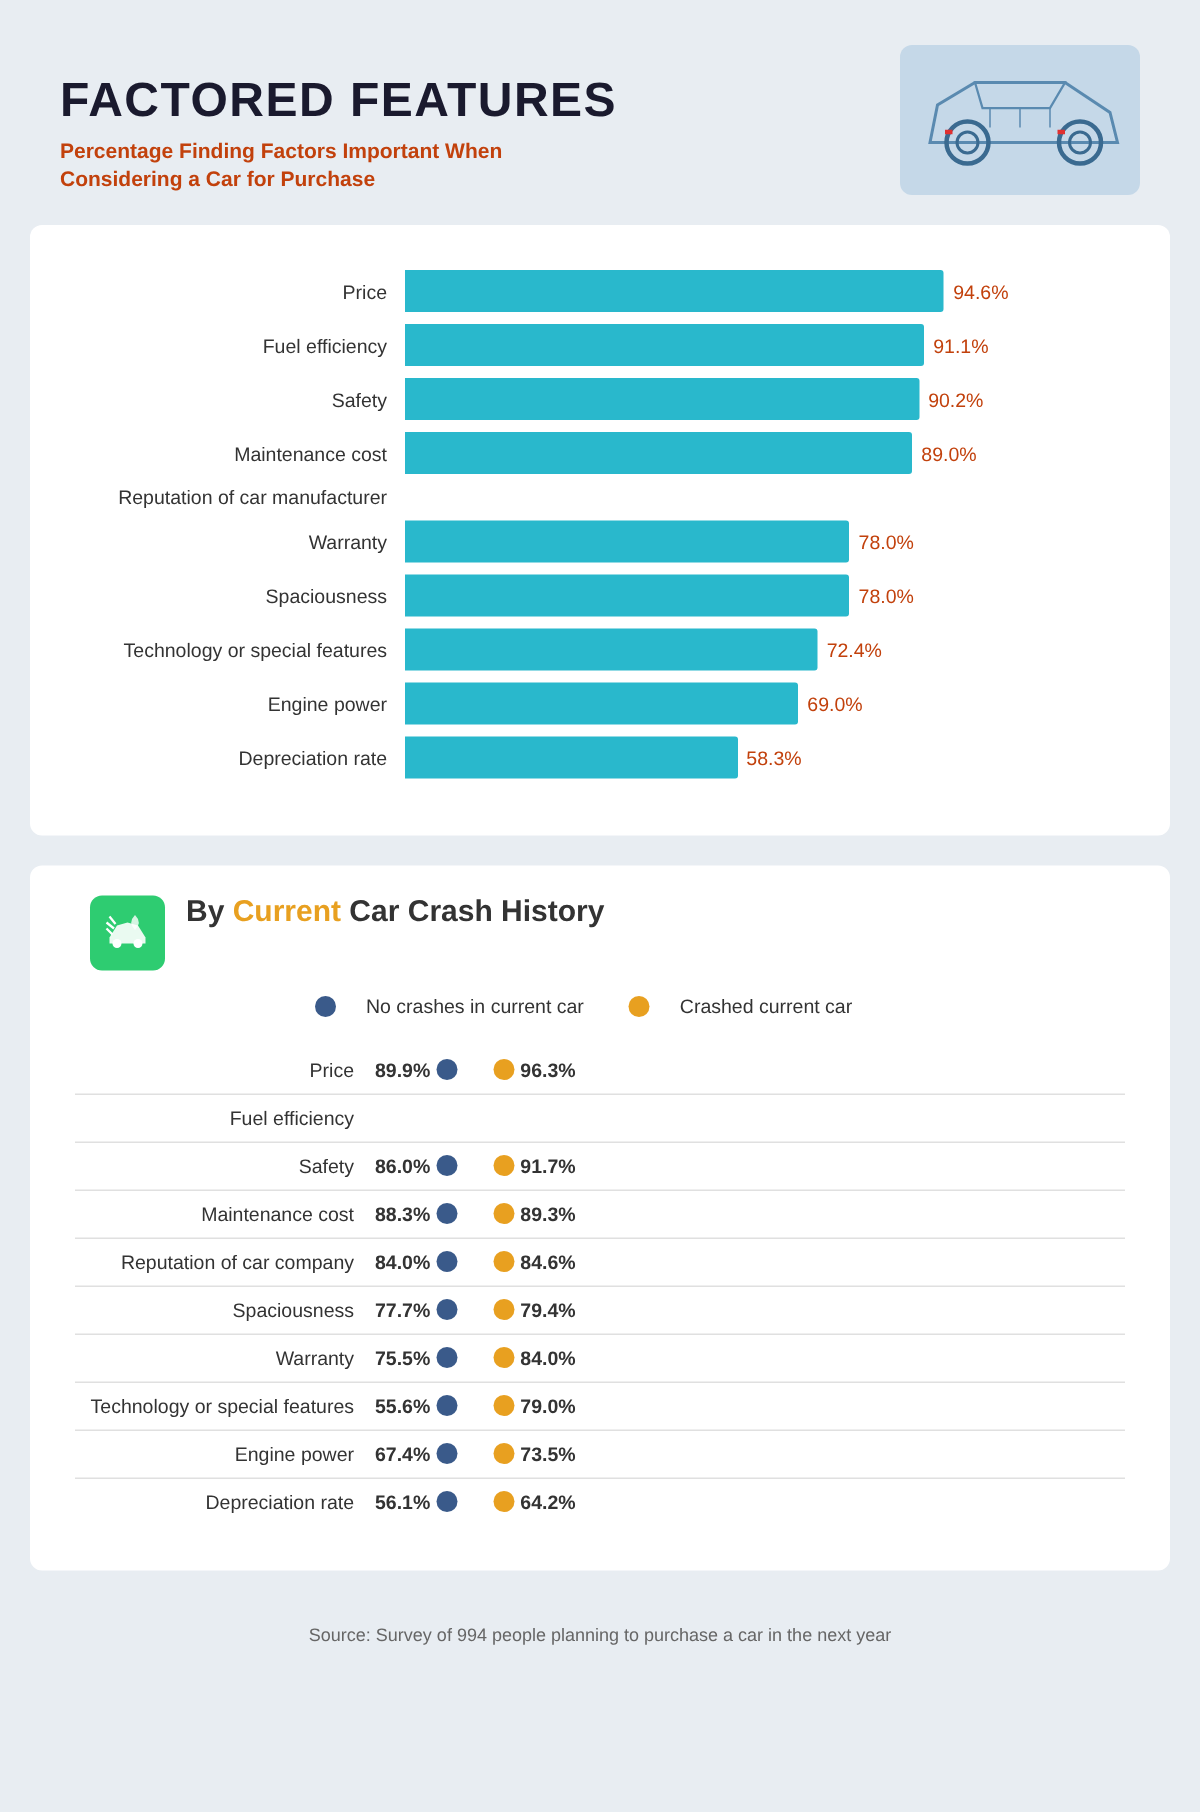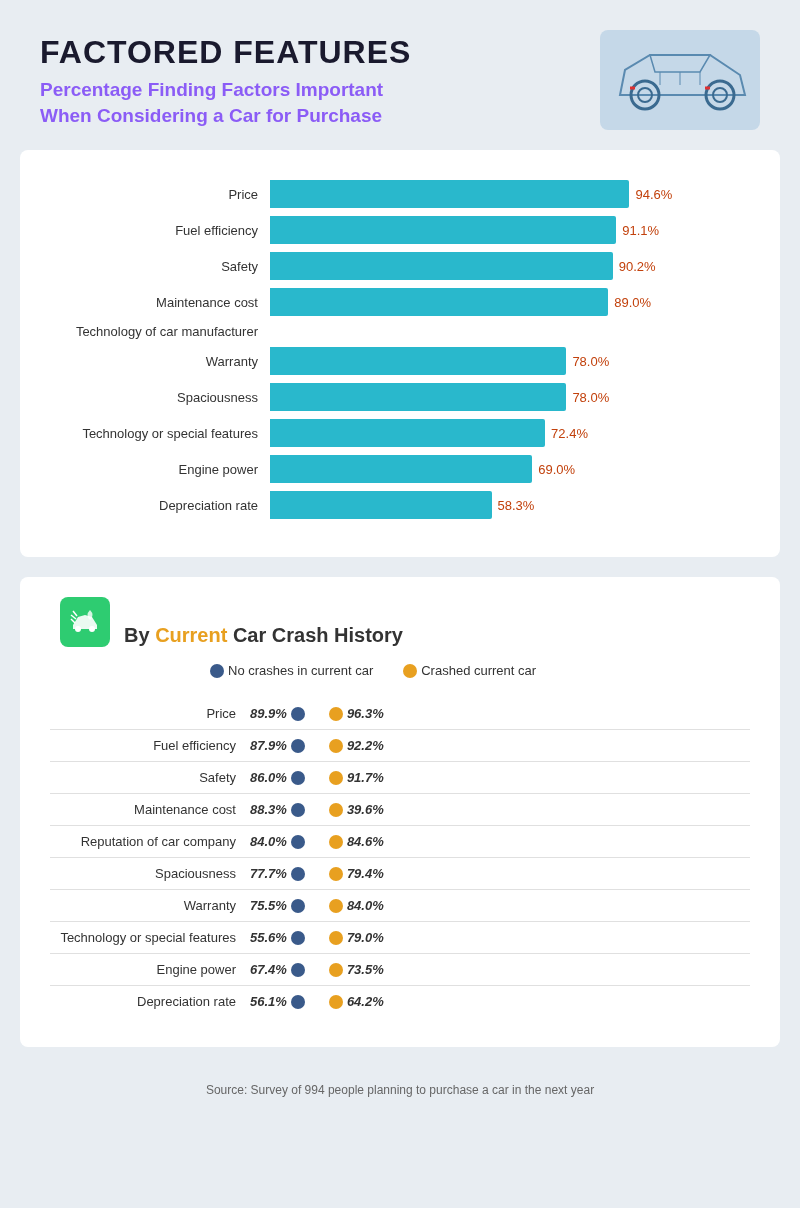--- a/index.html
+++ b/index.html
@@ -20,23 +20,23 @@
 
     .header-text h1 {
       font-size: 32px;
       font-weight: 900;
       color: #1a1a2e;
       letter-spacing: 1px;
       text-transform: uppercase;
     }
 
     .header-text p {
-      font-size: 19px;
+      font-size: 14px;
       font-weight: 700;
-      color: #8b5cf6;
+      color: #c2410c;
       margin-top: 6px;
       line-height: 1.4;
       max-width: 380px;
     }
 
     .car-image {
       width: 160px;
       height: 100px;
       position: relative;
       overflow: hidden;
@@ -95,21 +95,21 @@
 
     .crash-section {
       background: white;
       margin: 0 20px 20px 20px;
       border-radius: 8px;
       padding: 20px 30px 30px 30px;
     }
 
     .crash-header {
       display: flex;
-      align-items: flex-end;
+      align-items: flex-start;
       margin-bottom: 16px;
       padding-left: 10px;
     }
 
     .crash-icon {
       width: 50px;
       height: 50px;
       background: #2ecc71;
       border-radius: 8px;
       display: flex;
@@ -137,21 +137,21 @@
     .legend {
       display: flex;
       gap: 30px;
       margin: 10px 0 20px 160px;
       align-items: center;
     }
 
     .legend-item {
       display: flex;
       align-items: center;
-      gap: 4px;
+      gap: 20px;
       font-size: 13px;
       color: #333;
     }
 
     .legend-dot {
       width: 14px;
       height: 14px;
       border-radius: 50%;
     }
 
@@ -174,23 +174,22 @@
       text-align: right;
       padding-right: 14px;
       font-size: 13px;
       color: #333;
       flex-shrink: 0;
     }
 
     .compare-values {
       flex: 1;
       display: flex;
-      align-items: flex-end;
+      align-items: flex-start;
       gap: 4px;
-      font-style: italic;
     }
 
     .val-text {
       font-size: 13px;
       color: #333;
       font-weight: 600;
     }
 
     .dot-sm {
       width: 14px;
@@ -272,21 +271,21 @@
         </div>
       </div>
       <div class="bar-row">
         <div class="bar-label">Maintenance cost</div>
         <div class="bar-container">
           <div class="bar" style="width: 338.2px;"></div>
           <div class="bar-value">89.0%</div>
         </div>
       </div>
       <div class="bar-row">
-        <div class="bar-label">Technology of car manufacturer</div>
+        <div class="bar-label">Reputation of car manufacturer</div>
       </div>
       <div class="bar-row">
         <div class="bar-label">Warranty</div>
         <div class="bar-container">
           <div class="bar" style="width: 296.4px;"></div>
           <div class="bar-value">78.0%</div>
         </div>
       </div>
       <div class="bar-row">
         <div class="bar-label">Spaciousness</div>
@@ -357,46 +356,39 @@
         <div class="compare-values">
           <span class="val-text">89.9%</span> 
           <span class="dot-sm dark"></span>
           <span style="width: 16px; display: inline-block;"></span>
           <span class="dot-sm orange"></span> 
           <span class="val-text">96.3%</span>
         </div>
       </div>
       <div class="compare-row">
         <div class="compare-label">Fuel efficiency</div>
-        <div class="compare-values">
-          <span class="val-text">87.9%</span> 
-          <span class="dot-sm dark"></span>
-          <span style="width: 16px; display: inline-block;"></span>
-          <span class="dot-sm orange"></span> 
-          <span class="val-text">92.2%</span>
-        </div>
       </div>
       <div class="compare-row">
         <div class="compare-label">Safety</div>
         <div class="compare-values">
           <span class="val-text">86.0%</span> 
           <span class="dot-sm dark"></span>
           <span style="width: 16px; display: inline-block;"></span>
           <span class="dot-sm orange"></span> 
           <span class="val-text">91.7%</span>
         </div>
       </div>
       <div class="compare-row">
         <div class="compare-label">Maintenance cost</div>
         <div class="compare-values">
           <span class="val-text">88.3%</span> 
           <span class="dot-sm dark"></span>
           <span style="width: 16px; display: inline-block;"></span>
           <span class="dot-sm orange"></span> 
-          <span class="val-text">39.6%</span>
+          <span class="val-text">89.3%</span>
         </div>
       </div>
       <div class="compare-row">
         <div class="compare-label">Reputation of car company</div>
         <div class="compare-values">
           <span class="val-text">84.0%</span> 
           <span class="dot-sm dark"></span>
           <span style="width: 16px; display: inline-block;"></span>
           <span class="dot-sm orange"></span> 
           <span class="val-text">84.6%</span>

